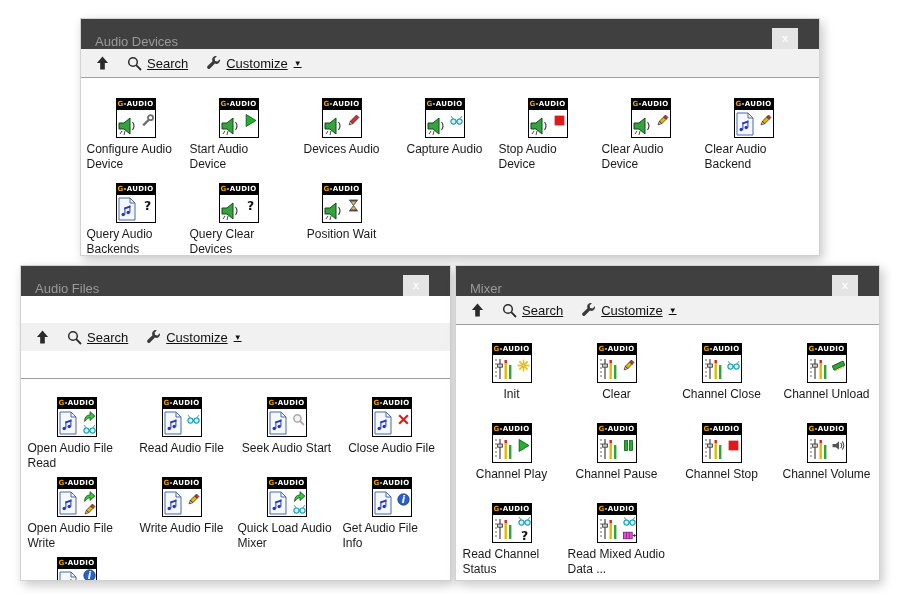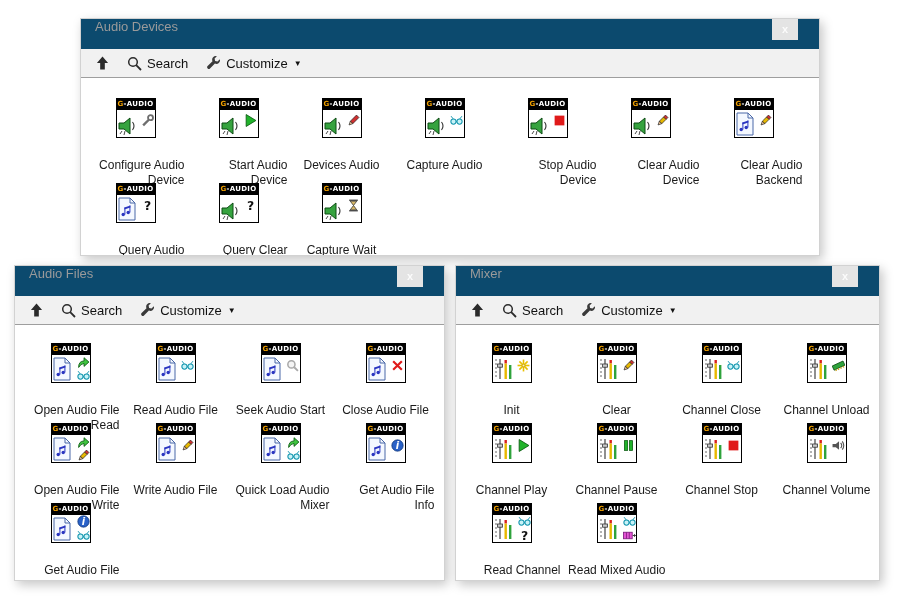--- a/index.html
+++ b/index.html
@@ -1,36 +1,36 @@
 <!DOCTYPE html>
 <html><head>
 <meta charset="utf-8">
 <style>
   html,body{margin:0;padding:0;background:#ffffff;}
   #desktop{position:relative;width:897px;height:598px;background:#ffffff;overflow:hidden;
            font-family:"Liberation Sans",sans-serif;}
   .palette-window{position:absolute;background:#ffffff;border:1px solid #d2d2d2;
     box-shadow:3px 4px 10px rgba(0,0,0,.22);display:flex;flex-direction:column;box-sizing:border-box;}
-  .titlebar{height:30px;flex:0 0 30px;display:flex;align-items:flex-start;
-    justify-content:space-between;padding:0 21px 0 14px;background:#0c4a6e;}
+  .titlebar{height:30px;flex:0 0 30px;display:flex;align-items:flex-end;
+    justify-content:space-between;padding:0 21px 0 14px;background:#404040;}
   .title{font-size:13px;color:#9a9a9a;}
   .close-btn{width:26px;height:21px;background:#e4e4e4;color:#fbfbfb;font-weight:bold;
     font-size:11px;text-align:center;line-height:21px;cursor:default;}
   .toolbar{height:28px;flex:0 0 28px;background:#f1f1f1;display:flex;align-items:center;
     gap:12px;padding:0 12px;}
   .tbtn{display:inline-flex;align-items:center;gap:5px;background:transparent;border:none;
-    font-family:inherit;font-size:13px;color:#111;padding:2px 3px;cursor:default;}
+    font-family:inherit;font-size:13px;color:#111;padding:2px 3px;cursor:default;text-decoration:underline;}
   .caret{font-size:8px;color:#111;margin-left:1px;}
   .content{flex:1 1 auto;background:#ffffff;border-top:1px solid #9e9e9e;overflow:hidden;}
   .grid{display:grid;}
   .grid-ad{grid-template-columns:repeat(7,103px);grid-auto-rows:82px;row-gap:3px;padding:20px 3px 0 3px;}
   .grid-af{grid-template-columns:repeat(4,105px);grid-auto-rows:78px;row-gap:2px;padding:18px 3px 0 3px;}
   .grid-mx{grid-template-columns:repeat(4,105px);grid-auto-rows:78px;row-gap:2px;padding:18px 3px 0 3px;}
   .cell{display:flex;flex-direction:column;align-items:center;}
-  .cell-label{margin-top:20px;font-size:12px;line-height:15px;color:#1a1a1a;text-align:right;
+  .cell-label{margin-top:4px;font-size:12px;line-height:15px;color:#1a1a1a;text-align:left;
     max-width:98px;}
   .nicon{width:40px;height:40px;border:1px solid #000;background:#fff;box-sizing:border-box;}
   .ghdr{height:11px;background:#000;display:flex;align-items:center;justify-content:center;
     font-size:7px;font-weight:bold;color:#fff;letter-spacing:.3px;line-height:11px;
     font-family:"DejaVu Sans",sans-serif;}
   .ghdr-g{color:#f0a000;}
   .gbody{position:relative;height:27px;}
   .base{position:absolute;left:1px;bottom:1px;display:block;line-height:0;}
   .badge{position:absolute;width:13px;height:13px;line-height:0;}
   .badge.b0{right:0;top:0;}
@@ -324,27 +324,27 @@
                 <span class="badge b0 solo">
                   <svg width="13" height="13" viewBox="0 0 12 12">
                     <rect x="2" y="0.5" width="8" height="1.4" fill="#555"></rect>
                     <rect x="2" y="10.1" width="8" height="1.4" fill="#555"></rect>
                     <path d="M3,2 h6 l-3,4 z" fill="#d8b868" stroke="#333" stroke-width="0.7"></path>
                     <path d="M3,10 h6 l-3,-4 z" fill="#d8b868" stroke="#333" stroke-width="0.7"></path>
                   </svg>
                 </span>
               </div>
             </div>
-            <div class="cell-label">Capture Wait</div>
+            <div class="cell-label">Position Wait</div>
           </div>
         </div>
     </div>
   </div>
 
-  <div class="palette-window" style="left:14px;top:265px;width:431px;height:316px;">
+  <div class="palette-window" style="left:20px;top:265px;width:431px;height:316px;gap:27px;">
     <div class="titlebar">
       <span class="title">Audio Files</span>
       <span class="close-btn">x</span>
     </div>
     <div class="toolbar">
       <button class="tbtn">
         <span>
             <svg width="13" height="14" viewBox="0 0 14 15">
               <path d="M7,0.5 L13,7.5 H9.5 V14.5 H4.5 V7.5 H1 Z" fill="#2b2b2b"></path>
             </svg>

